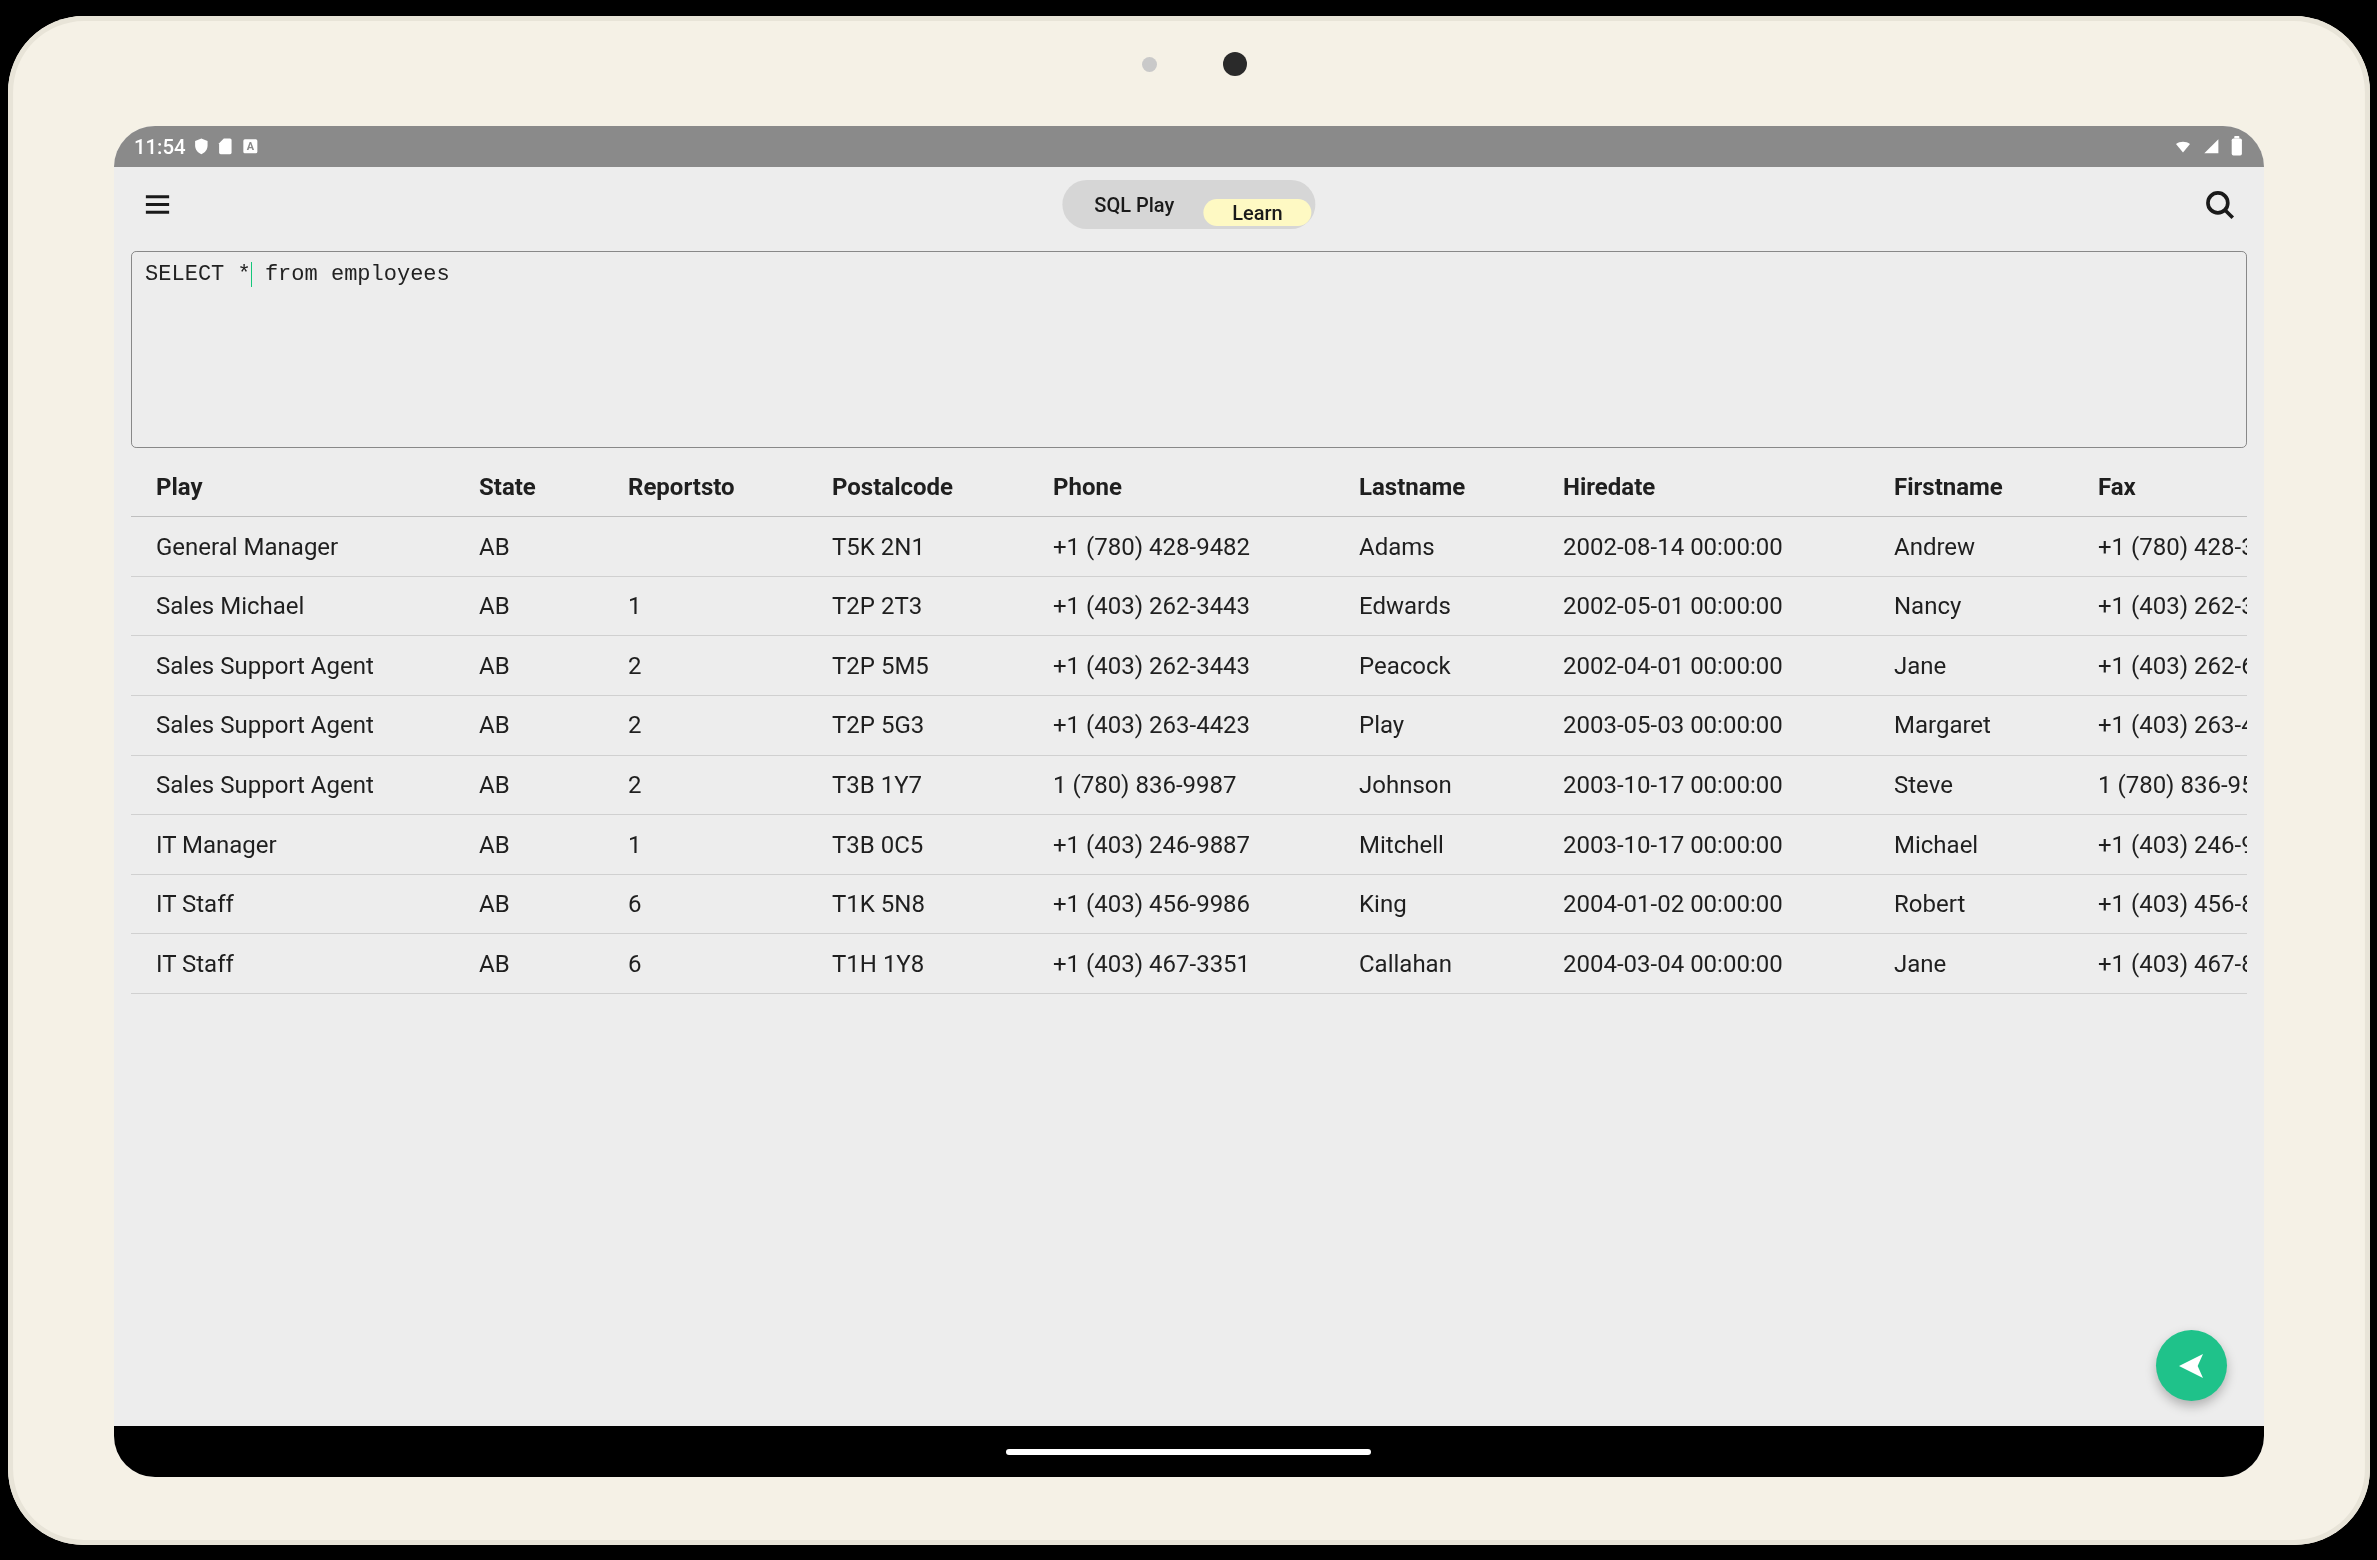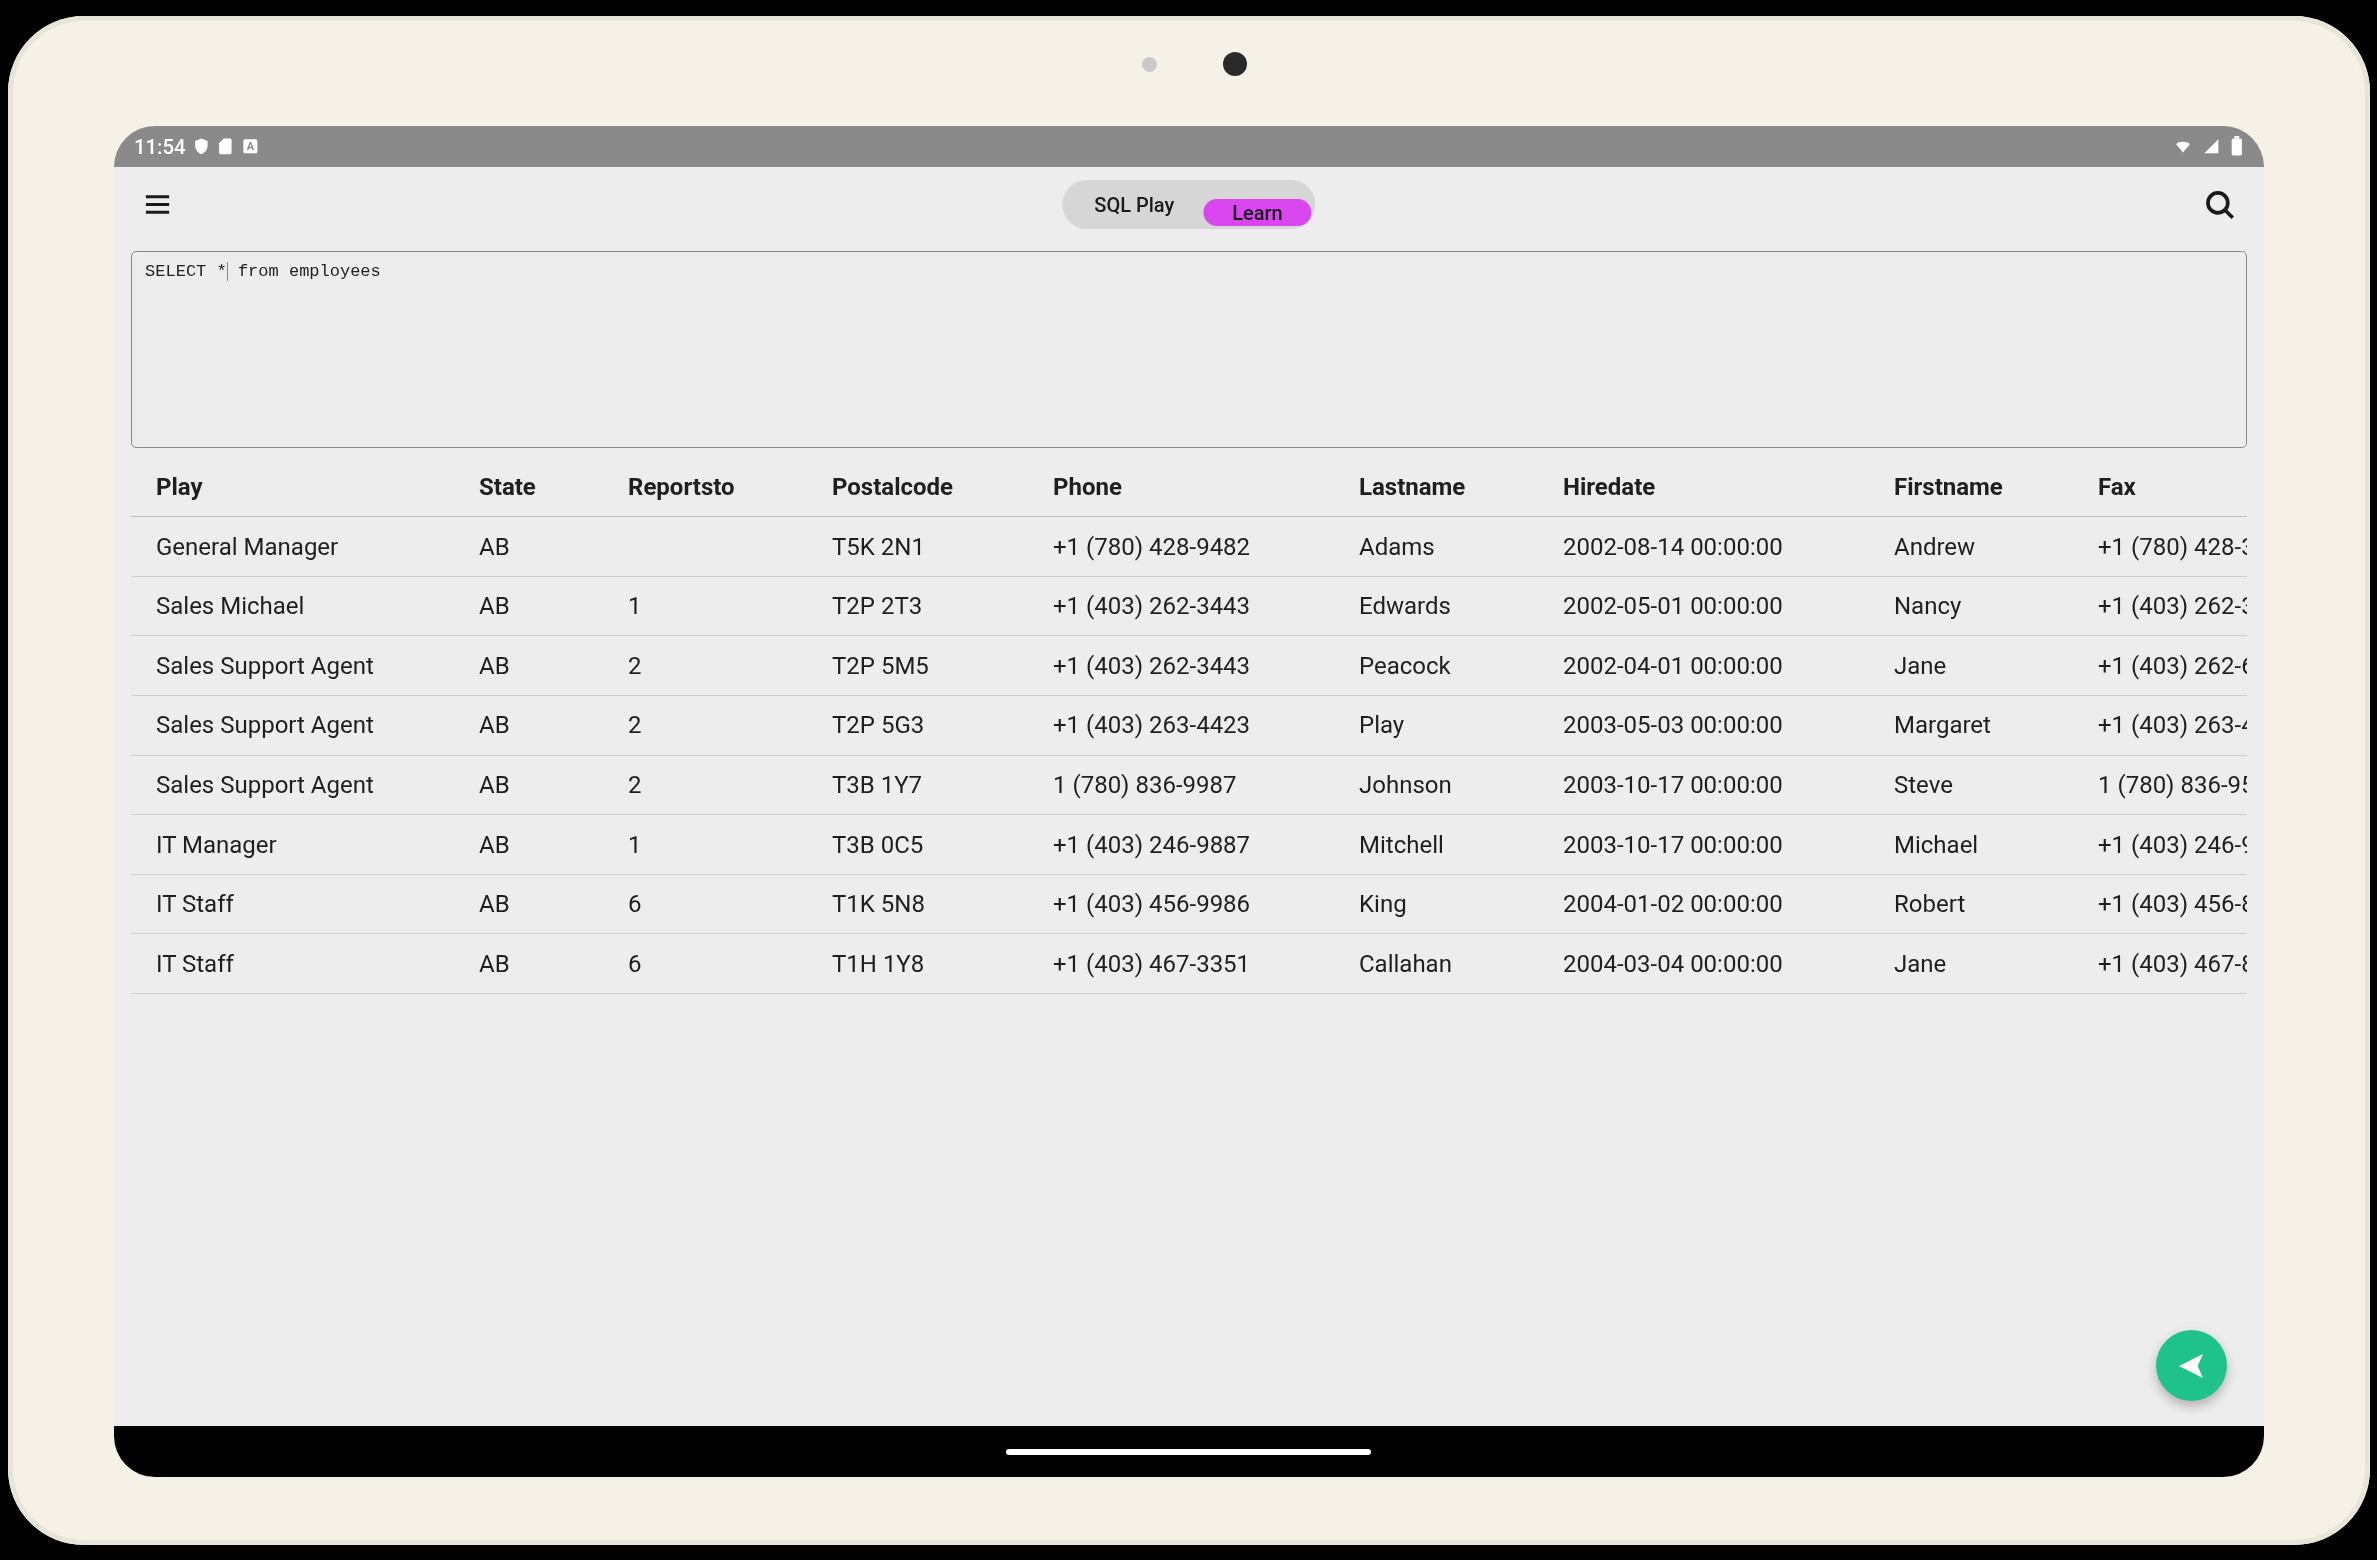--- a/index.html
+++ b/index.html
@@ -96,21 +96,21 @@
     .tab-btn {
       padding: 0 29px;
       border-radius: 22px;
       display: flex;
       align-items: center;
       font-size: 20px;
       font-weight: 500;
       color: #1a1a1a;
       cursor: pointer;
     }
-    .tab-btn.active { background: #d946ef; margin-top: 16px; }
+    .tab-btn.active { background: #fef9c3; margin-top: 16px; }
     .search-btn {
       margin-left: auto;
       width: 37px;
       height: 37px;
       display: flex;
       align-items: center;
       justify-content: center;
       cursor: pointer;
     }
     .content {
@@ -119,21 +119,21 @@
       display: flex;
       flex-direction: column;
       overflow: hidden;
     }
     .sql-editor {
       border: 1.7px solid #888;
       border-radius: 5.1px;
       height: 197px;
       padding: 10.2px 13.6px;
       font-family: "Consolas", "Menlo", "Courier New", monospace;
-      font-size: 17px;
+      font-size: 22px;
       color: #222;
       background: #ededed;
       resize: none;
       outline: none;
       white-space: pre;
     }
     .sql-editor .cursor {
       border-right: 1.7px solid #14c77a;
       animation: blink 1s step-end infinite;
     }

